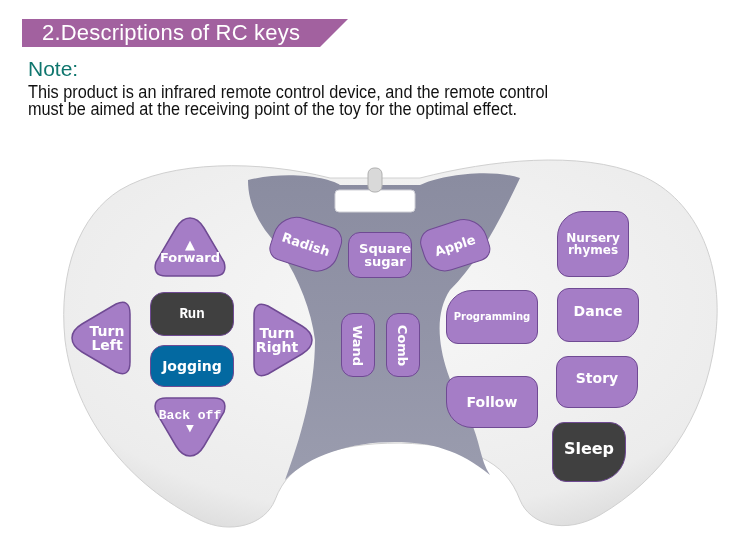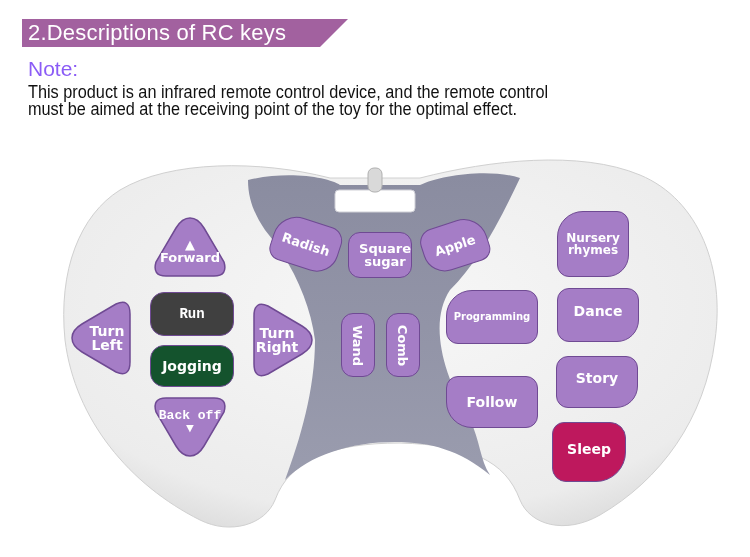--- a/index.html
+++ b/index.html
@@ -1,20 +1,20 @@
 <!DOCTYPE html>
 <html><head>
 <meta charset="utf-8">
 <style>
   html, body { margin:0; padding:0; background:#ffffff; }
   body { width:750px; height:557px; position:relative; overflow:hidden; font-family:"Liberation Sans", sans-serif; }
   .banner { position:absolute; left:22px; top:19px; width:325px; height:28px; }
   .banner svg { position:absolute; left:0; top:0; }
-  .banner-text { position:absolute; left:6px; top:1px; font-size:22px; color:#ffffff; letter-spacing:0.2px; white-space:nowrap; }
-  .note-label { position:absolute; left:28px; top:57px; font-size:21px; color:#8b5cf6; }
+  .banner-text { position:absolute; left:20px; top:1px; font-size:22px; color:#ffffff; letter-spacing:0.2px; white-space:nowrap; }
+  .note-label { position:absolute; left:28px; top:57px; font-size:21px; color:#0f766e; }
   .note-text { position:absolute; left:28px; top:84px; font-size:17.5px; line-height:17px; color:#111; white-space:nowrap; transform:scaleX(0.93); transform-origin:left top; }
   .remote { position:absolute; left:0; top:0; width:750px; height:557px; }
   .key { position:absolute; display:flex; align-items:center; justify-content:center; text-align:center; color:#fff; font-weight:bold; font-family:"DejaVu Sans", sans-serif; line-height:1.0; }
   .key .lbl { display:block; }
 </style>
 </head>
 <body>
 
 <div class="banner">
   <svg width="330" height="28">
@@ -79,21 +79,21 @@
   <span style="position:relative;top:4px;font-size:13px;">
     <span class="lbl" style="font-size:13px">▲</span>
     <span class="lbl">Forward</span>
   </span>
 </div>
 
 <div class="key" style="left:150px;top:292px;width:82px;height:42px;background:#404040;border:1.5px solid #6f4a93;border-radius:14px;font-size:14px;font-family:Liberation Mono, monospace;">
   <span>Run</span>
 </div>
 
-<div class="key" style="left:150px;top:345px;width:82px;height:40px;background:#14532d;border:1.5px solid #6f4a93;border-radius:14px;font-size:14px;">
+<div class="key" style="left:150px;top:345px;width:82px;height:40px;background:#0369a1;border:1.5px solid #6f4a93;border-radius:14px;font-size:14px;">
   <span>Jogging</span>
 </div>
 
 <div class="key" style="left:68px;top:300px;width:66px;height:76px;">
   <svg width="66" height="76" style="position:absolute;left:0;top:0">
       <path d="M4 38 Q4 30 14 24 L48 4 Q62 -2 62 14 L62 62 Q62 78 48 72 L14 52 Q4 46 4 38Z" fill="#a57dc6" stroke="#6f4a93" stroke-width="1.5"></path>
     </svg>
   <span style="position:relative;left:6px;font-size:14px;">
     <span class="lbl">Turn</span>
     <span class="lbl">Left</span>
@@ -159,15 +159,15 @@
 </div>
 
 <div class="key" style="left:446px;top:376px;width:90px;height:50px;background:#a57dc6;border:1.5px solid #6f4a93;border-radius:12px 12px 12px 26px;font-size:14px;">
   <span>Follow</span>
 </div>
 
 <div class="key" style="left:556px;top:356px;width:80px;height:50px;background:#a57dc6;border:1.5px solid #6f4a93;border-radius:12px 12px 22px 12px;font-size:14px;">
   <span style="position:relative;top:-4px">Story</span>
 </div>
 
-<div class="key" style="left:552px;top:422px;width:72px;height:58px;background:#be185d;border:1.5px solid #6f4a93;border-radius:12px 16px 30px 14px;font-size:14px;">
+<div class="key" style="left:552px;top:422px;width:72px;height:58px;background:#404040;border:1.5px solid #6f4a93;border-radius:12px 16px 30px 14px;font-size:16px;">
   <span style="position:relative;top:-3px">Sleep</span>
 </div>
 
 </body></html>

